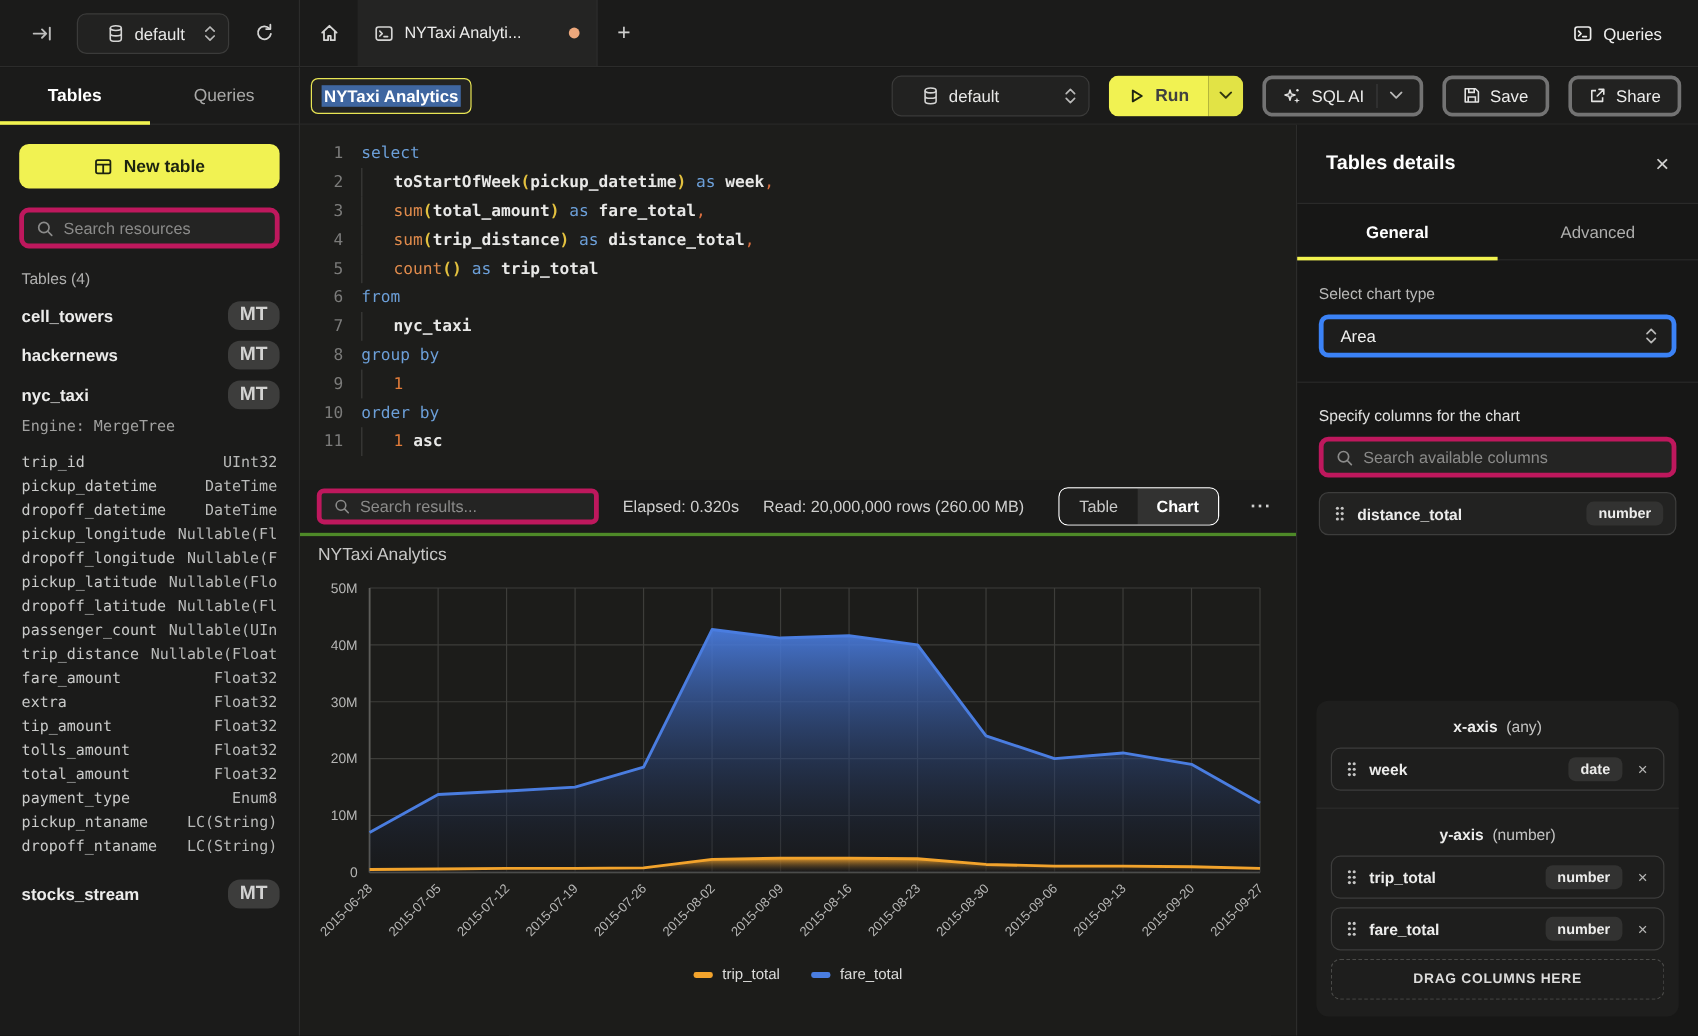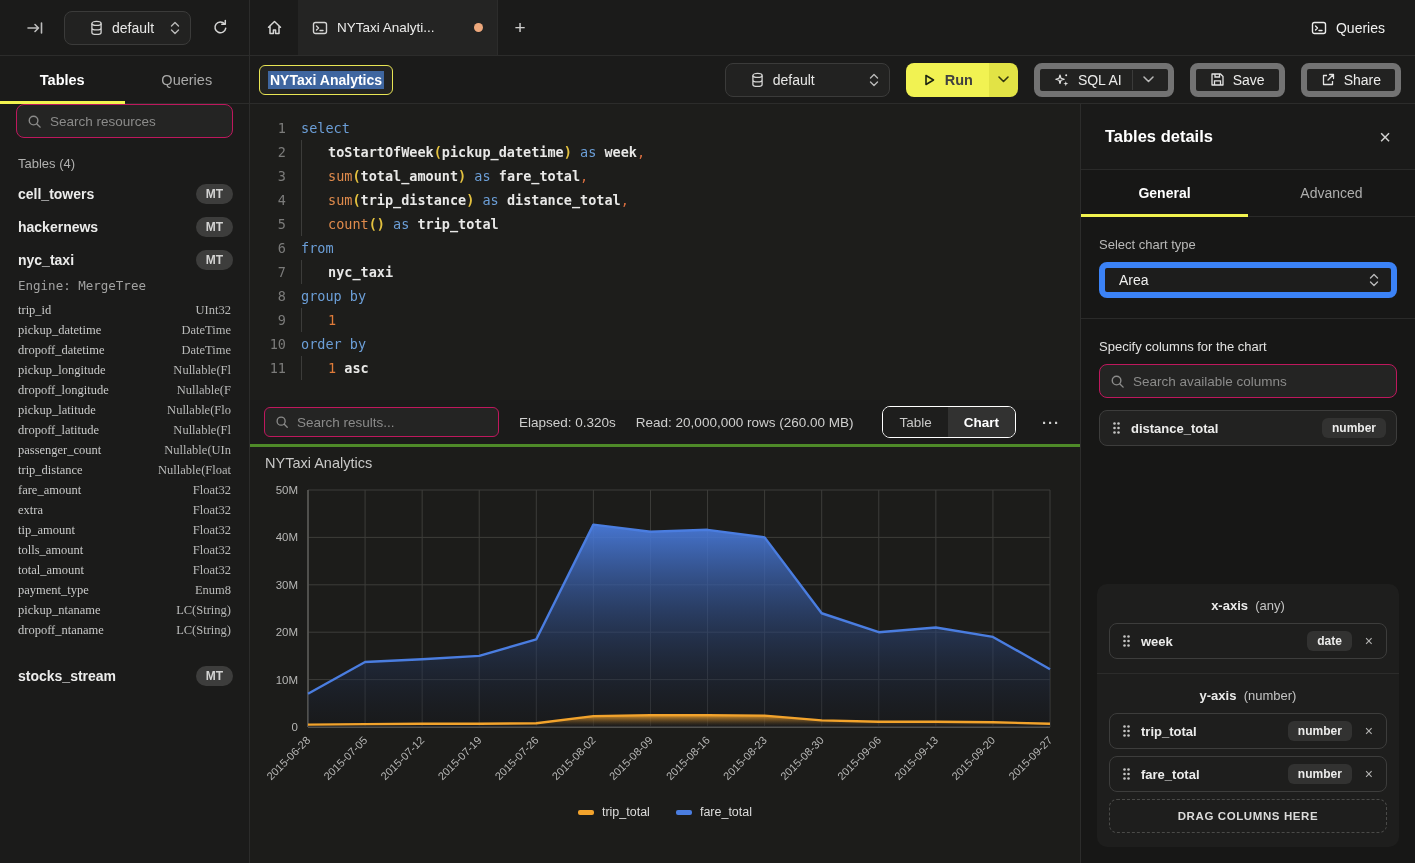--- a/index.html
+++ b/index.html
@@ -32,21 +32,21 @@
   
   #headrow { position:absolute; left:250px; top:56px; width:1165px; height:48px;
     background:#1b1b1a; border-bottom:1px solid #2c2c2b; display:flex; align-items:center;
     padding:0 14px 0 9px; }
   #title-input { height:30px; border:1.5px solid #e8e554; border-radius:6px; background:#232322;
     display:flex; align-items:center; padding:0 8px; min-width:132px; cursor:text; }
   #title-input .seltext { background:#3f66a0; color:#ffffff; font-size:14px; font-weight:700;
     padding:1px 2px; white-space:nowrap; }
   #head-actions { margin-left:auto; display:flex; align-items:center; gap:16px; }
   .btn { display:flex; align-items:center; gap:8px; height:34px; padding:0 14px;
-    border:6px solid #737373; border-radius:8px; background:#222221; color:#ececeb;
+    border:3px solid #737373; border-radius:8px; background:#222221; color:#ececeb;
     font-size:14px; cursor:pointer; }
   #run-btn { display:flex; align-items:stretch; height:34px; border-radius:8px; overflow:hidden;
     cursor:pointer; }
   #run-main { display:flex; align-items:center; gap:9px; padding:0 16px; background:#f1f252;
     color:#404040; font-size:14.5px; font-weight:700; }
   #run-caret { display:flex; align-items:center; padding:0 9px; background:#e2e345; color:#32370f; }
   .split-caret { display:flex; align-items:center; padding-left:10px; margin-left:2px;
     border-left:1px solid #3b3b3a; height:20px; }
 
   
@@ -54,34 +54,34 @@
     border-right:1px solid #2c2c2b; }
   #side-tabs { display:flex; height:48px; border-bottom:1px solid #2c2c2b; }
   .side-tab { width:50%; display:flex; align-items:center; justify-content:center; font-size:14.5px;
     color:#a9a9a8; cursor:pointer; position:relative; }
   .side-tab.active { color:#ffffff; font-weight:700; }
   .side-tab.active::after { content:""; position:absolute; left:0; right:0; bottom:-1px; height:3px;
     background:#f2f34f; }
   #new-table-btn { margin:16px; height:37px; background:#f1f252; border-radius:8px; display:flex;
     align-items:center; justify-content:center; gap:9px; color:#1d2410; font-size:14.5px;
     font-weight:700; cursor:pointer; }
-  .search-box { margin:0 16px; height:34px; background:#242423; border:1px solid #be185d;
+  .search-box { margin:0 16px; height:34px; background:#242423; border:4px solid #be185d;
     border-radius:8px; display:flex; align-items:center; gap:8px; padding:0 10px; }
   .search-box input { background:transparent; border:none; outline:none; color:#d8d8d7;
     font-size:13.5px; width:100%; font-family:"Liberation Sans", sans-serif; }
   .search-box input::placeholder { color:#8b8b8a; }
   #tables-label { margin:18px 18px 6px; font-size:13px; color:#b0b0af; }
   .table-row { height:33px; display:flex; align-items:center; padding:0 16px 0 18px; cursor:pointer; }
   .table-row .tname { font-size:14px; font-weight:700; color:#ececeb; }
   .badge-mt { margin-left:auto; background:#3d3d3c; color:#d3d3d2; border-radius:10px;
-    font-size:12px; font-weight:700; padding:3px 10px; }
+    font-size:16px; font-weight:700; padding:3px 10px; }
   #engine-line { padding:2px 18px 8px; font-size:12.5px; color:#a2a2a1; }
   #column-list { padding:2px 0 6px; }
   .col-row { display:flex; justify-content:space-between; padding:0 18px; height:20px;
-    align-items:flex-start; font-size:12.5px; cursor:pointer;font-family:Liberation Serif, serif; }
+    align-items:flex-end; font-size:12.5px; cursor:pointer; }
   .col-row .cname { color:#c9cac9; }
   .col-row .ctype { color:#b9bab9; }
   #stocks-row { margin-top:10px; }
 
   
   #editor { position:absolute; left:250px; top:104px; width:830px; height:296px; background:#1d1d1b;
     padding:12px 0 0 10px; cursor:text; }
   .sql-line { display:flex; height:24px; align-items:center; font-size:13.5px; }
   .sql-line .ln { width:26px; text-align:right; color:#7b7b7a; margin-right:15px; flex:none;
     font-family:"DejaVu Sans Mono", monospace; }
@@ -131,21 +131,21 @@
   #panel-close { font-size:20px; color:#d0d0cf; cursor:pointer; line-height:1; }
   #panel-tabs { display:flex; height:47px; border-bottom:1px solid #2a2a29; }
   .panel-tab { width:50%; display:flex; align-items:center; justify-content:center; font-size:14px;
     color:#aeaead; cursor:pointer; position:relative; }
   .panel-tab.active { color:#ffffff; font-weight:700; }
   .panel-tab.active::after { content:""; position:absolute; left:0; right:0; bottom:-1px;
     height:3px; background:#f2f34f; }
   #panel-body { padding:20px 18px 0; }
   .panel-label { font-size:13px; color:#b9b9b8; margin-bottom:10px; }
   .panel-label.bright { color:#e2e2e1; }
-  #chart-type-select { height:36px; border:6px solid #3b82f6; border-radius:8px; display:flex;
+  #chart-type-select { height:36px; border:4px solid #3b82f6; border-radius:8px; display:flex;
     align-items:center; justify-content:space-between; padding:0 12px 0 14px; cursor:pointer;
     background:#1d1d1c; }
   #chart-type-select .val { font-size:14px; color:#f0f0ef; }
   .panel-divider { border:none; border-top:1px solid #2a2a29; margin:20px -18px 20px; }
   .col-chip { height:36px; border:1px solid #3d3d3c; border-radius:8px; background:#222221;
     display:flex; align-items:center; gap:10px; padding:0 10px 0 12px; margin-bottom:8px;
     cursor:grab; }
   .col-chip .chip-name { font-size:13px; font-weight:700; color:#ececeb; }
   .chip-badge { margin-left:auto; background:#323231; border-radius:6px; padding:3px 10px;
     font-size:12px; font-weight:700; color:#ececeb; }
@@ -272,20 +272,27 @@
         </svg>
       <span>Share</span>
     </div>
   </div>
 </div>
 
 <div id="sidebar">
   <div id="side-tabs">
     <div class="side-tab active">Tables</div>
     <div class="side-tab">Queries</div>
+  </div>
+  <div id="new-table-btn">
+    <svg class="ic" width="16" height="16" viewBox="0 0 16 16">
+        <rect x="2" y="2.5" width="12" height="11" rx="1.5" fill="none" stroke="#1d2410" stroke-width="1.5"></rect>
+        <path d="M2 6.2h12M8 6.2V13.5" stroke="#1d2410" stroke-width="1.5"></path>
+      </svg>
+    <span>New table</span>
   </div>
   <div class="search-box">
     <svg class="ic" width="15" height="15" viewBox="0 0 16 16">
         <circle cx="7" cy="7" r="4.6" fill="none" stroke="#8b8b8a" stroke-width="1.5"></circle>
         <path d="M10.6 10.6L14 14" stroke="#8b8b8a" stroke-width="1.5" stroke-linecap="round"></path>
       </svg>
     <input placeholder="Search resources" style="">
   </div>
   <div id="tables-label">Tables (4)</div>
   <div class="table-row">

